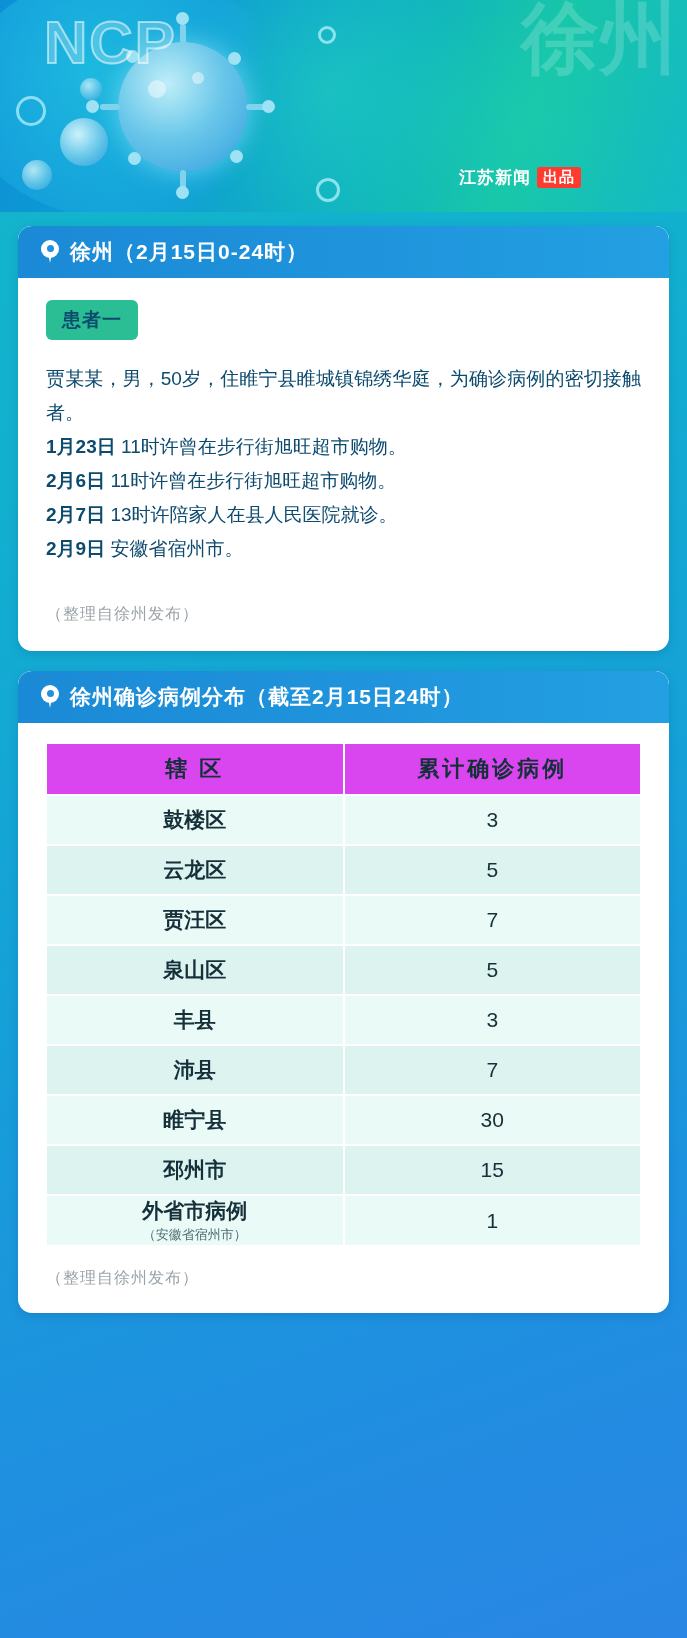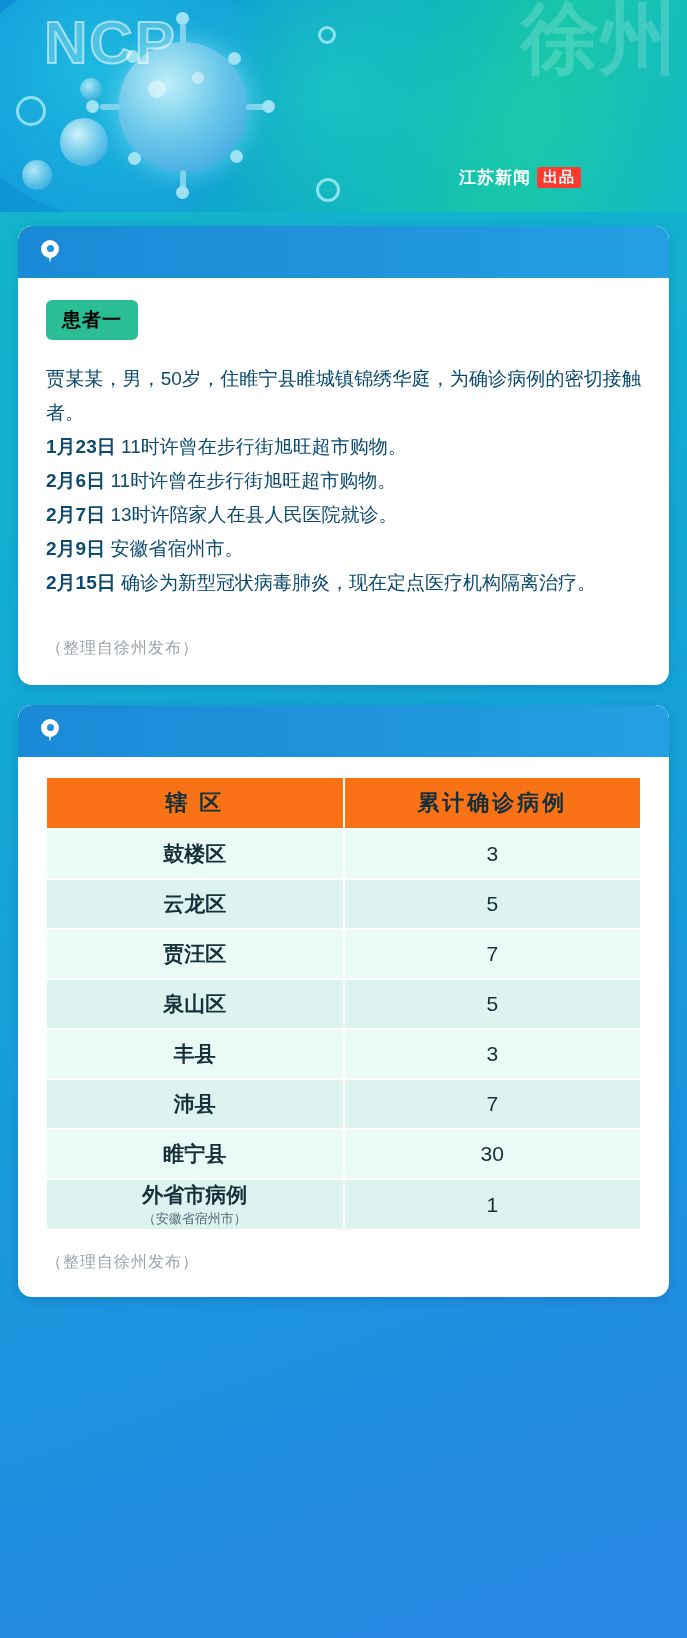--- a/index.html
+++ b/index.html
@@ -127,21 +127,21 @@
   }
   .card-head .htxt {
     color:#ffffff; font-size:21px; font-weight:bold; letter-spacing:1px;
   }
 
   .card-body { padding: 22px 28px 26px 28px; }
 
   .badge {
     display:inline-block;
     background:#2bbd94;
-    color:#000000;
+    color:#0c4a6e;
     font-size:19px; font-weight:bold;
     padding:7px 16px;
     border-radius:6px;
     letter-spacing:1px;
   }
   .para {
     margin-top:22px;
     font-size:19px; line-height:34px; color:#0c4a6e;
     text-align:justify;
   }
@@ -170,21 +170,21 @@
   }
   table.dist tr.hdr td {
     background:#cfeee9;
     font-weight:bold;
     font-size:22px;
     letter-spacing:3px;
     height:52px;
   }
   table.dist tr:nth-child(odd) td { background:#dcf3f0; }
   table.dist tr:nth-child(even) td { background:#eafaf7; }
-  table.dist tr.hdr td { background:#f97316; }
+  table.dist tr.hdr td { background:#d946ef; }
   table.dist td.name { font-weight:bold; }
   table.dist td.val { font-weight:normal; }
   .sub {
     display:block; font-size:13px; font-weight:normal; color:#4c6a72; margin-top:1px;
   }
   .tbl-src {
     padding: 14px 28px 24px 28px;
     font-size:16px; color:#9aa3aa; letter-spacing:1px;
   }
 </style>
@@ -235,52 +235,51 @@
 
 <div class="wrap" style="padding-top:14px;">
 
   <div class="card">
     <div class="card-head">
       <span class="pin">
           <i></i>
           <b></b>
           <s></s>
         </span>
+      <span class="htxt">徐州（2月15日0-24时）</span>
     </div>
     <div class="card-body">
       <span class="badge">患者一</span>
       <div class="para">
         <span>贾某某，男，50岁，住睢宁县睢城镇锦绣华庭，为确诊病例的密切接触者。</span>
         <span class="line">
           <span class="d">1月23日</span><span> 11时许曾在步行街旭旺超市购物。</span>
         </span>
         <span class="line">
           <span class="d">2月6日</span><span> 11时许曾在步行街旭旺超市购物。</span>
         </span>
         <span class="line">
           <span class="d">2月7日</span><span> 13时许陪家人在县人民医院就诊。</span>
         </span>
         <span class="line">
           <span class="d">2月9日</span><span> 安徽省宿州市。</span>
         </span>
-        <span class="line">
-          <span class="d">2月15日</span><span> 确诊为新型冠状病毒肺炎，现在定点医疗机构隔离治疗。</span>
-        </span>
       </div>
       <div class="src">（整理自徐州发布）</div>
     </div>
   </div>
 
   <div class="card">
     <div class="card-head">
       <span class="pin">
           <i></i>
           <b></b>
           <s></s>
         </span>
+      <span class="htxt">徐州确诊病例分布（截至2月15日24时）</span>
     </div>
     <div class="tbl-wrap">
       <table class="dist">
         <tbody>
             <tr class="hdr">
           <td>辖 区</td>
           <td>累计确诊病例</td>
         </tr>
         <tr>
           <td class="name">鼓楼区</td>
@@ -304,20 +303,24 @@
         </tr>
         <tr>
           <td class="name">沛县</td>
           <td class="val">7</td>
         </tr>
         <tr>
           <td class="name">睢宁县</td>
           <td class="val">30</td>
         </tr>
         <tr>
+          <td class="name">邳州市</td>
+          <td class="val">15</td>
+        </tr>
+        <tr>
           <td class="name">
             <span>外省市病例</span>
             <span class="sub">（安徽省宿州市）</span>
           </td>
           <td class="val">1</td>
         </tr>
       </tbody>
         </table>
     </div>
     <div class="tbl-src">（整理自徐州发布）</div>

